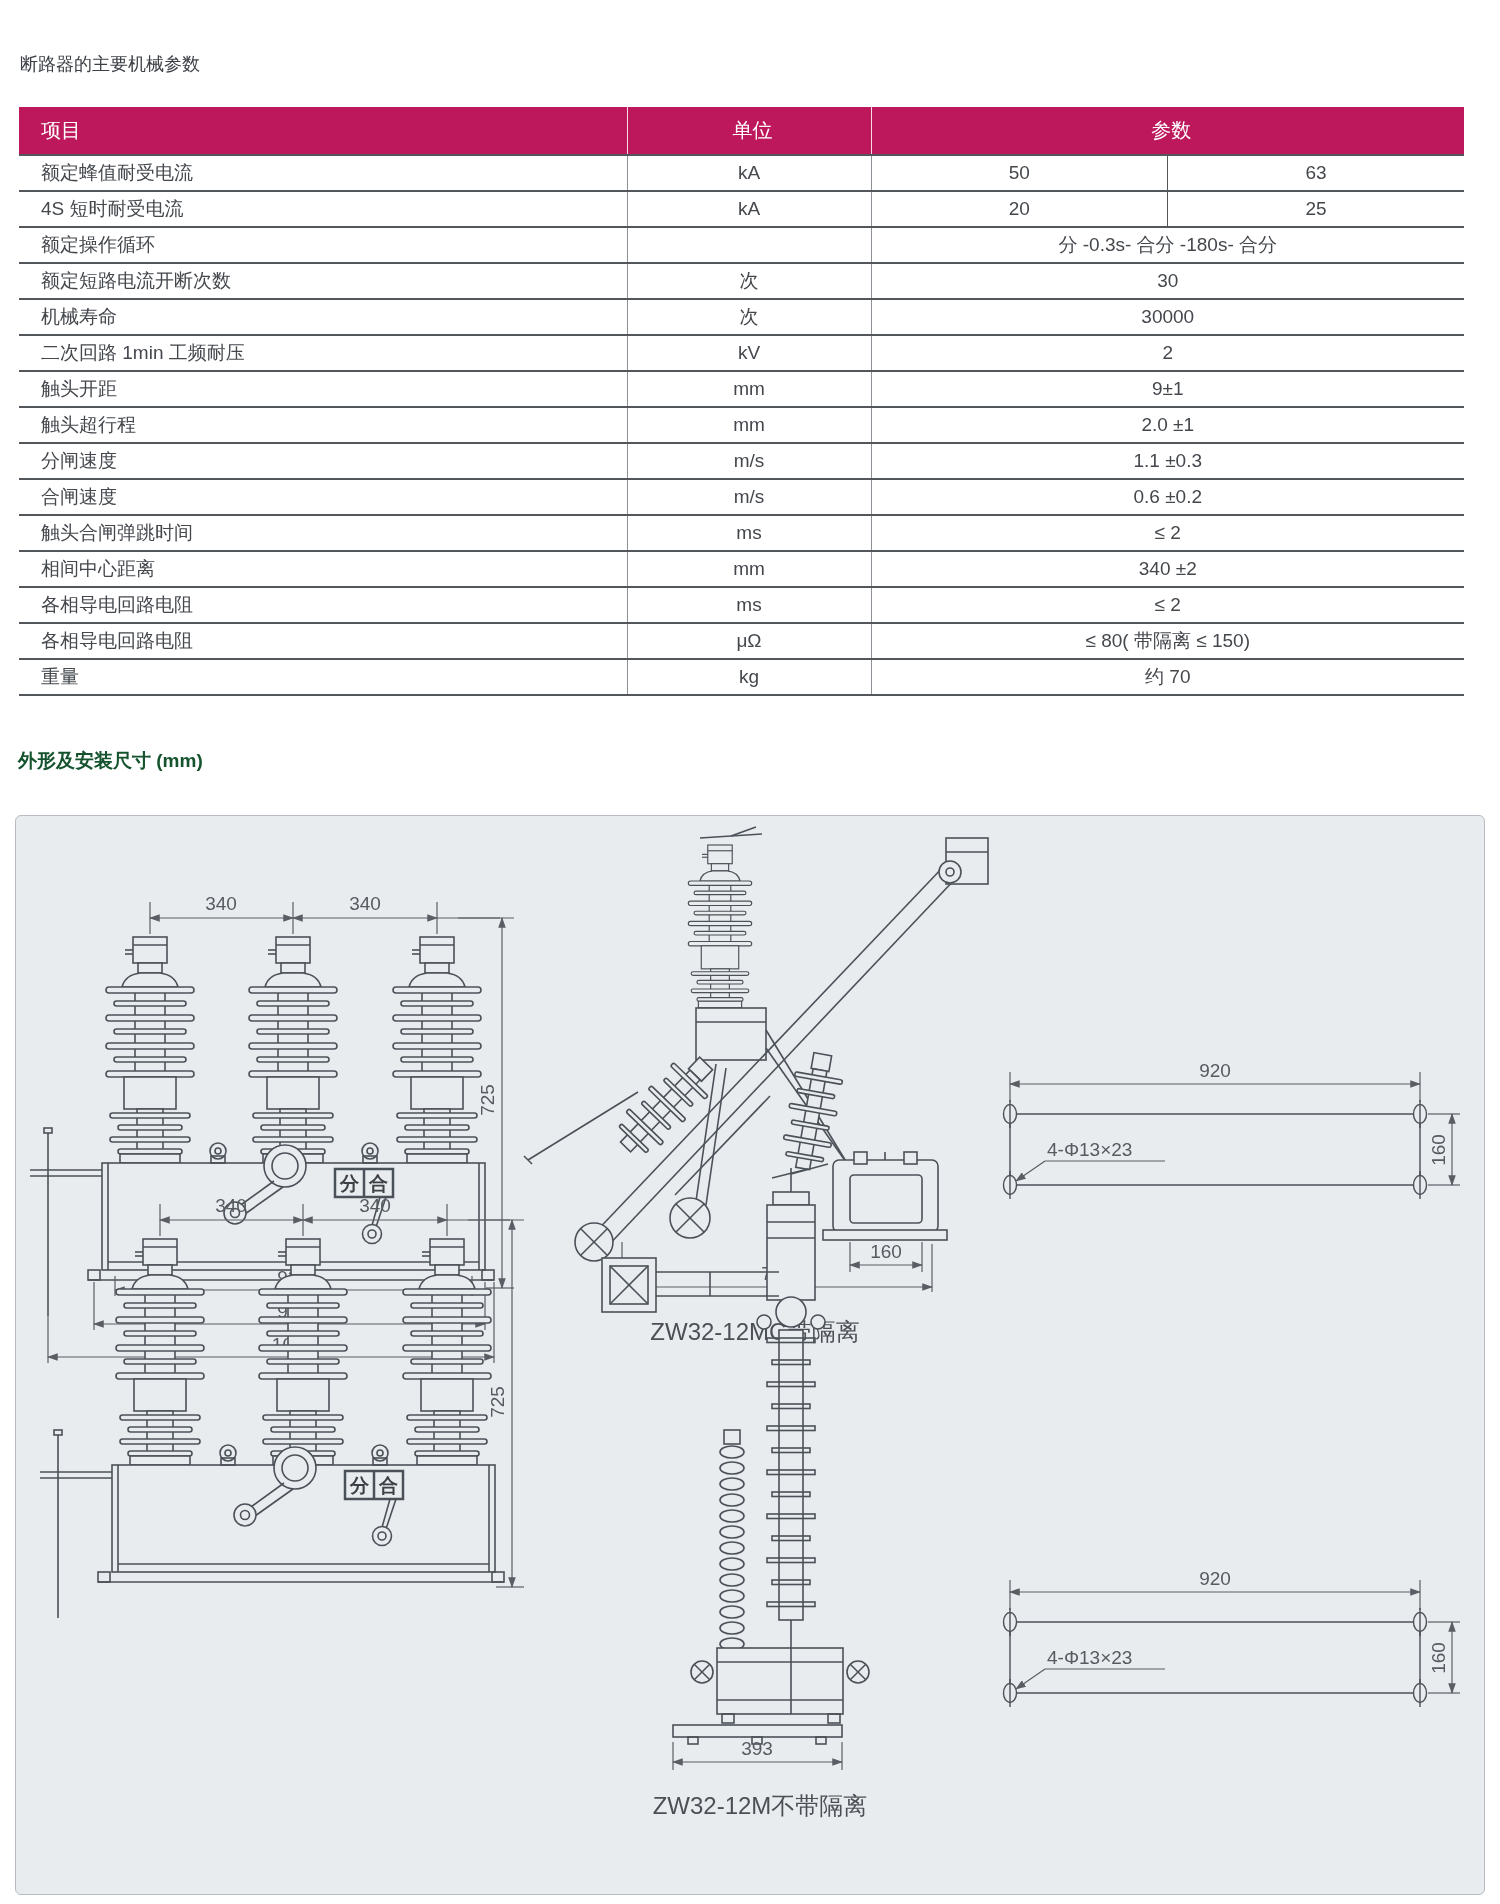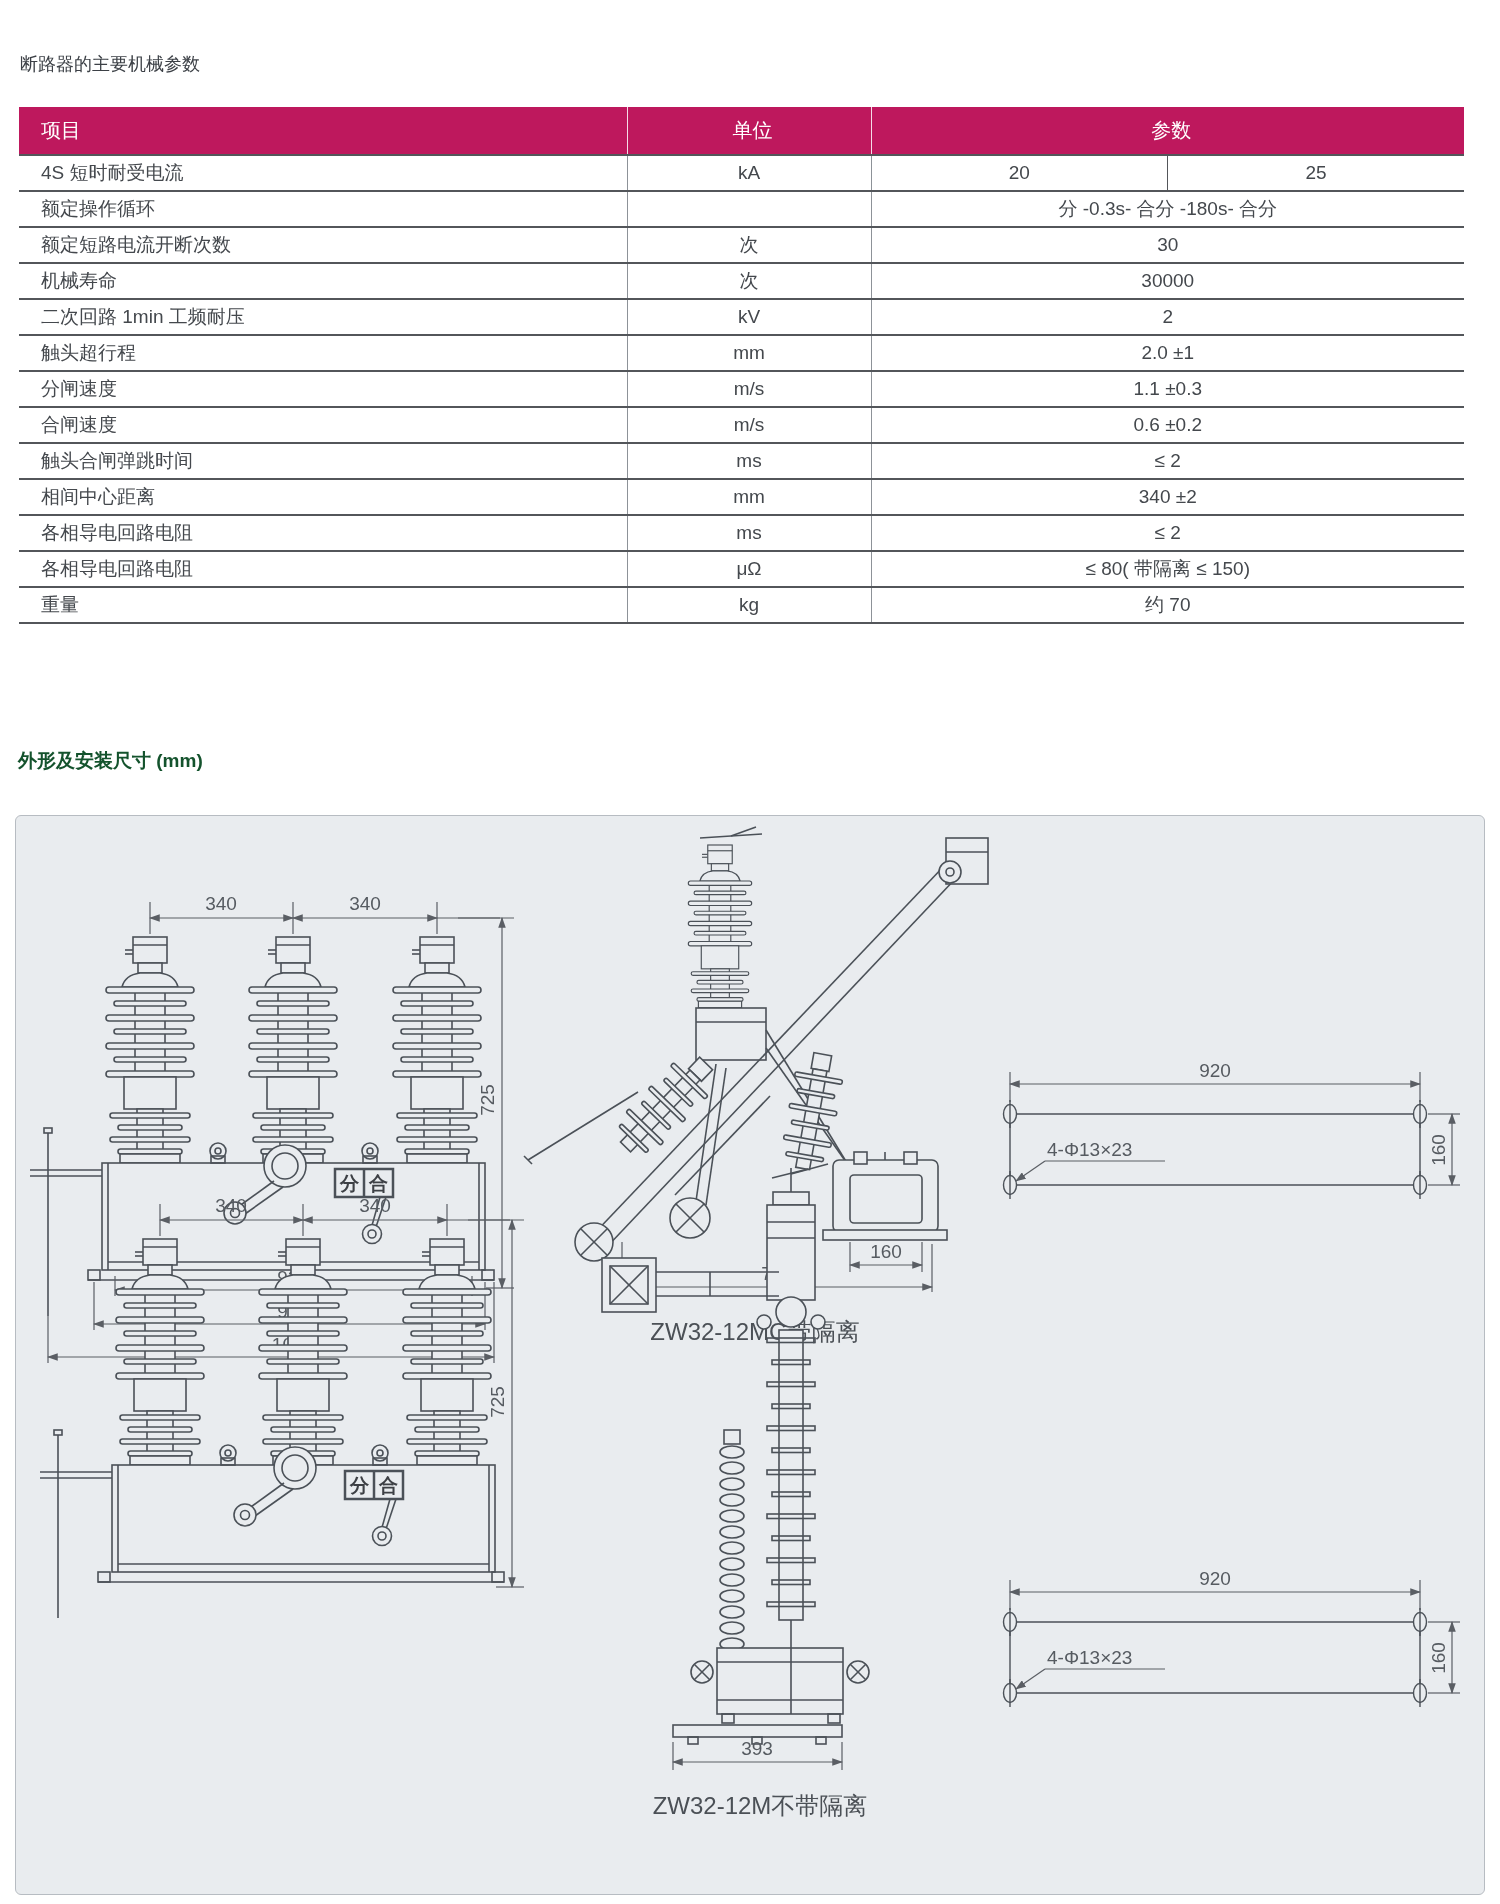--- a/index.html
+++ b/index.html
@@ -49,20 +49,30 @@
       </colgroup>
     <thead>
       <tr>
         <th class="th-item">项目</th>
         <th class="th-unit">单位</th>
         <th class="th-param">参数</th>
       </tr>
     </thead>
     <tbody>
       <tr>
+        <td class="td-item">额定蜂值耐受电流</td>
+        <td>kA</td>
+        <td>
+            <div class="halves">
+          <div class="half">50</div>
+          <div class="half half2">63</div>
+            </div>
+          </td>
+      </tr>
+      <tr>
         <td class="td-item">4S 短时耐受电流</td>
         <td>kA</td>
         <td>
             <div class="halves">
           <div class="half">20</div>
           <div class="half half2">25</div>
             </div>
           </td>
       </tr>
       <tr>
@@ -77,20 +87,25 @@
       </tr>
       <tr>
         <td class="td-item">机械寿命</td>
         <td>次</td>
         <td>30000</td>
       </tr>
       <tr>
         <td class="td-item">二次回路 1min 工频耐压</td>
         <td>kV</td>
         <td>2</td>
+      </tr>
+      <tr>
+        <td class="td-item">触头开距</td>
+        <td>mm</td>
+        <td>9±1</td>
       </tr>
       <tr>
         <td class="td-item">触头超行程</td>
         <td>mm</td>
         <td>2.0 ±1</td>
       </tr>
       <tr>
         <td class="td-item">分闸速度</td>
         <td>m/s</td>
         <td>1.1 ±0.3</td>

